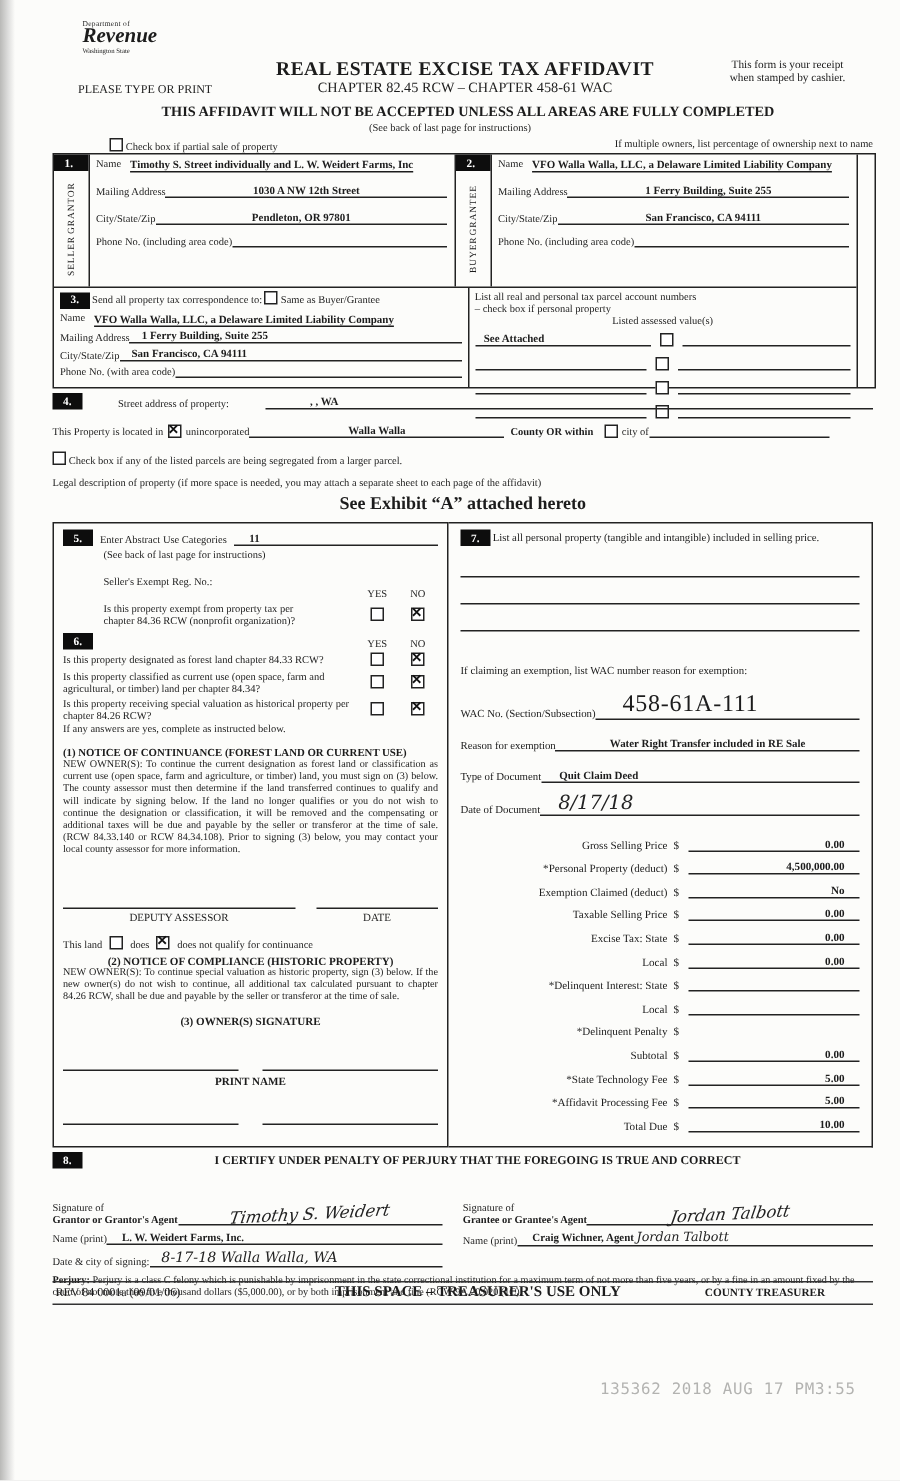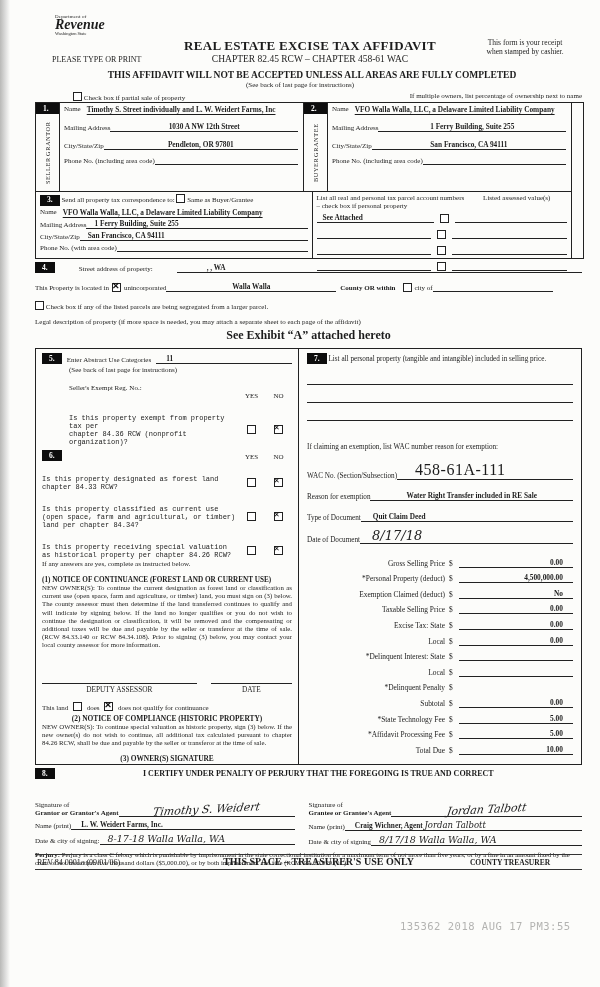--- a/index.html
+++ b/index.html
@@ -29,21 +29,21 @@
   .warn{font-size:9.5px;font-weight:bold;}
   
   .main13{border:1.5px solid #222;display:flex;}
   .party-strip{width:23px;border-right:1px solid #222;display:flex;flex-direction:column;align-items:stretch;}
   .vert{flex:1;display:flex;align-items:center;justify-content:center;gap:1px;
         writing-mode:vertical-rl;transform:rotate(180deg);font-size:6.3px;letter-spacing:.6px;}
   .pf{flex:1;padding:2px 5px 1px 4px;font-size:7px;}
   .pf .row{margin-top:4px;}
   .val{font-weight:bold;font-size:7.3px;}
   
-  .qrow{display:flex;align-items:center;margin-top:14px;font-family:Liberation Mono, monospace;}
+  .qrow{display:flex;align-items:center;margin-top:2px;}
   .qtext{flex:1;padding-right:2px;}
   .qcol{width:27px;text-align:center;flex:none;}
   .ynhead{display:flex;justify-content:flex-end;}
   .notice{font-size:6.8px;line-height:8.2px;text-align:justify;}
   .mrow{display:flex;align-items:flex-end;height:15.6px;font-size:7.4px;}
   .mlabel{width:138px;text-align:right;padding-right:4px;}
   .mdollar{width:10px;}
   .mline{flex:1;border-bottom:1px solid #222;text-align:right;padding-right:10px;
          font-weight:bold;min-height:9px;}
   .mline.noline{border-bottom:none;}
@@ -169,21 +169,21 @@
           <div class="row" style="margin-top:2px;">
             <span>City/State/Zip</span>
             <span class="fill val" style="padding-left:8px;">San Francisco, CA 94111</span>
           </div>
           <div class="row" style="margin-top:2px;">
             <span>Phone No. (with area code)</span>
             <span class="fill"></span>
           </div>
         </div>
         <div style="flex:1;padding:2px 4px;">
-          <div style="display:flex;">
+          <div style="display:flex;flex-direction:column;">
             <span style="width:150px;">List all real and personal tax parcel account numbers – check box if personal property</span>
             <span style="flex:1;text-align:center;">Listed assessed value(s)</span>
           </div>
           <div class="row" style="margin-top:3px;">
             <span class="fill val" style="max-width:135px;padding-left:6px;">See Attached</span>
             <span class="cb" style="margin:0 6px;"></span>
             <span class="fill"></span>
           </div>
           <div class="row" style="margin-top:7px;">
             <span class="fill" style="max-width:135px;"></span>
@@ -454,24 +454,20 @@
           </span>
           <span class="fill" style="text-align:center;"><span class="sig">Jordan Talbott</span></span>
         </div>
         <div class="row" style="margin-top:3px;">
           <span>Name (print)</span>
           <span class="fill" style="padding-left:10px;">
             <span class="val">Craig Wichner, Agent</span>
             <span class="hand" style="font-size:8.5px;">Jordan Talbott</span>
           </span>
         </div>
-        <div class="row" style="margin-top:3px;">
-          <span>Date &amp; city of signing</span>
-          <span class="fill hand" style="padding-left:8px;font-size:9.5px;">8/17/18  Walla Walla, WA</span>
-        </div>
       </div>
     </div>
 
     <div style="margin-top:5px;font-size:6.8px;line-height:8px;">
       <span class="b">Perjury:</span>
       <span>Perjury is a class C felony which is punishable by imprisonment in the state correctional institution for a maximum term of not more than five years, or by a fine in an amount fixed by the court of not more than five thousand dollars ($5,000.00), or by both imprisonment and fine (RCW 9A.20.020 (1C).</span>
     </div>
   </div>
 
   <div class="abs" style="top:854px;left:35px;width:547px;border-top:1px solid #333;border-bottom:1px solid #333;display:flex;align-items:baseline;padding:1px 2px 2px 2px;box-sizing:border-box;">

